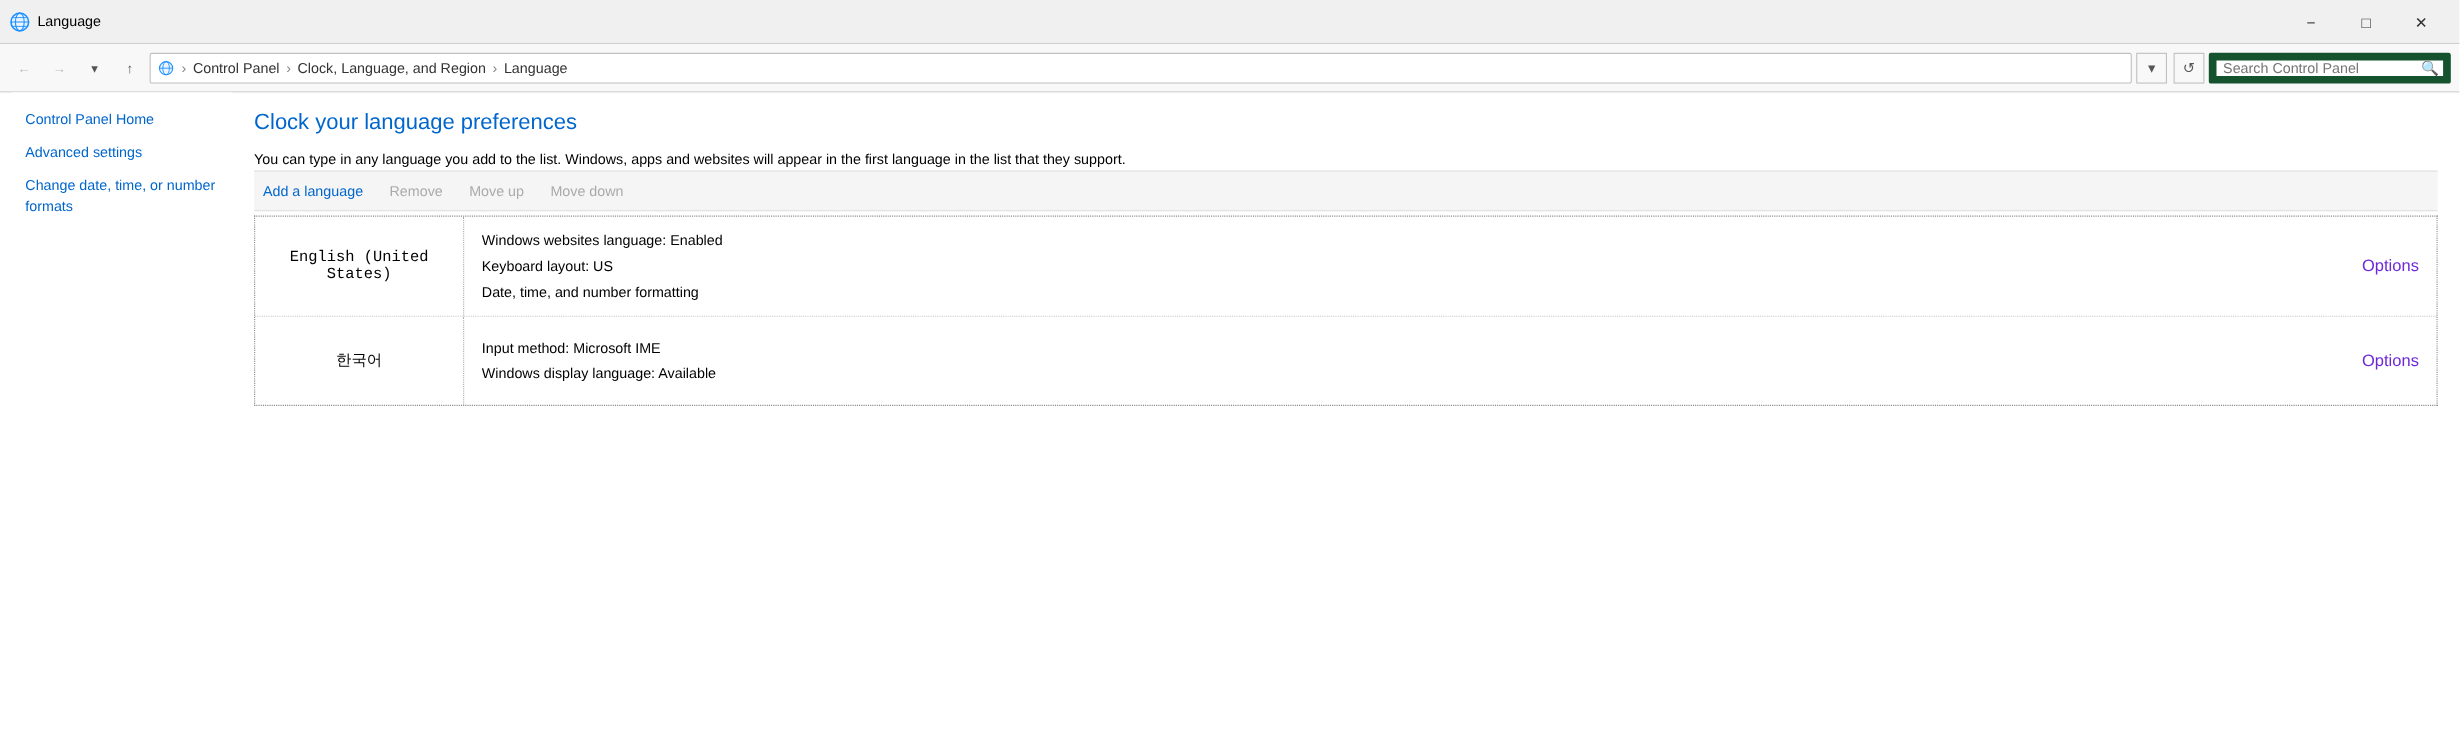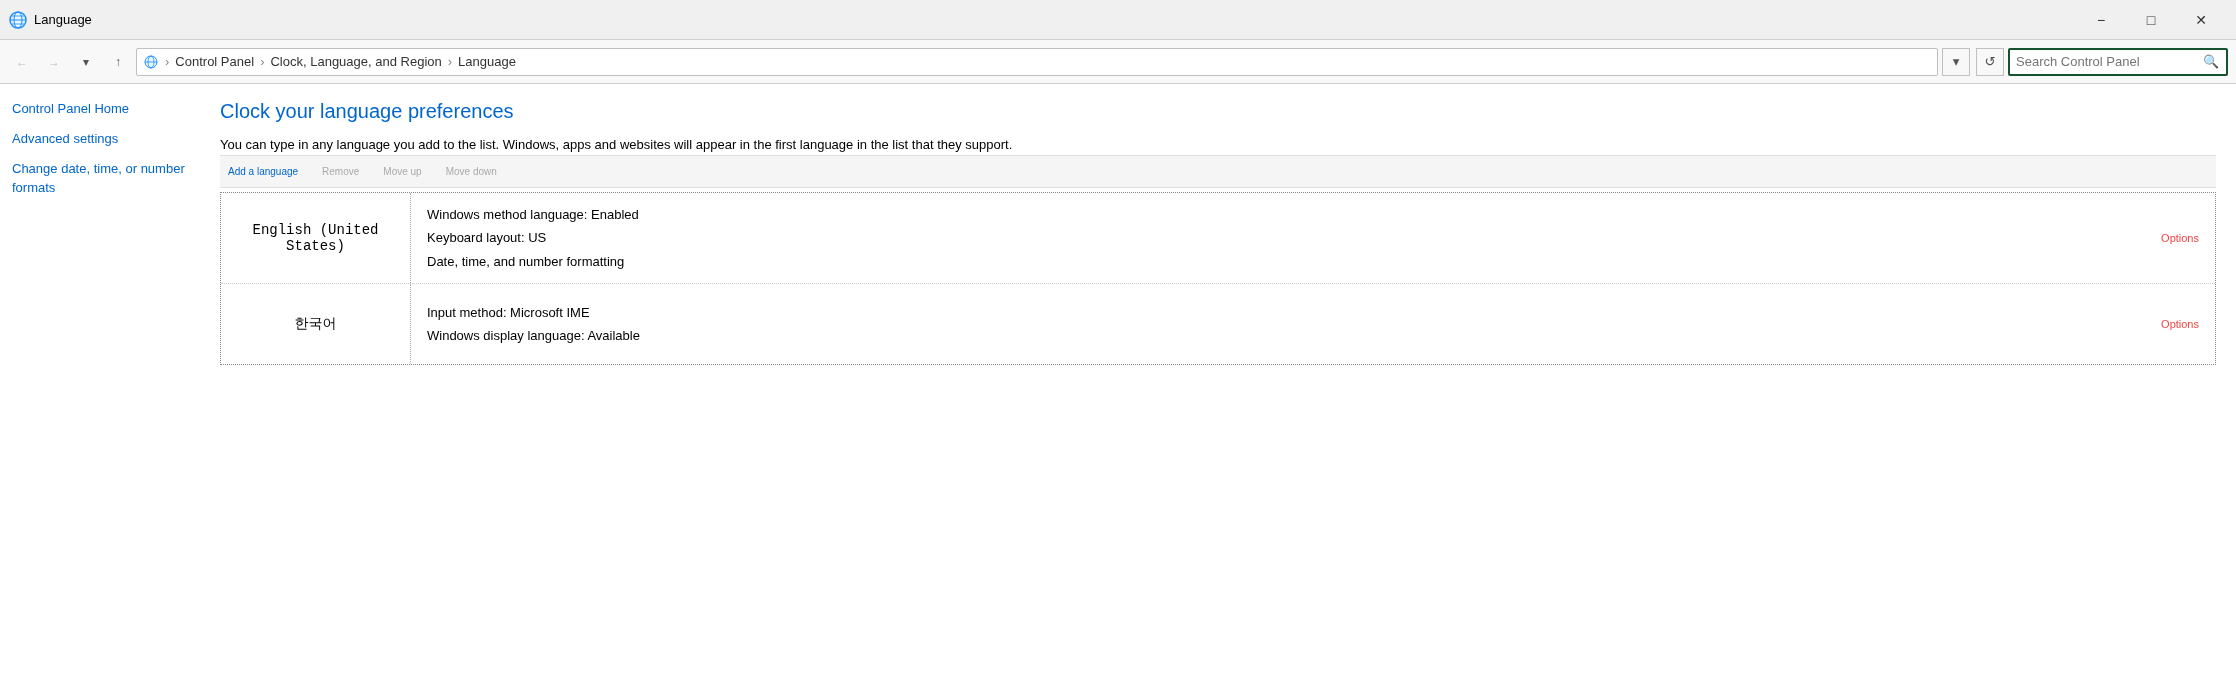--- a/index.html
+++ b/index.html
@@ -113,21 +113,21 @@
       border: 1px solid #c0c0c0;
       cursor: pointer;
       color: #555;
       margin-left: 2px;
     }
     .search-box {
       display: flex;
       align-items: center;
       height: 28px;
       background: #fff;
-      border: 2px solid #14532d;
+      border: 7px solid #14532d;
       border-radius: 2px;
       width: 220px;
       padding: 0 6px;
       gap: 4px;
     }
     .search-input {
       border: none;
       outline: none;
       flex: 1;
       font-size: 13px;
@@ -137,20 +137,21 @@
     .search-icon-btn {
       color: #666;
       font-size: 13px;
       cursor: pointer;
     }
 
     
     .main-layout {
       display: flex;
       height: calc(684px - 40px - 44px);
+      padding-left: 11px;
     }
 
     
     .sidebar {
       width: 200px;
       padding: 16px 0 16px 12px;
       background: #fff;
       flex-shrink: 0;
     }
     .sidebar-link {
@@ -190,21 +191,21 @@
       border-top: 1px solid #e0e0e0;
       border-bottom: 1px solid #e0e0e0;
       margin-bottom: 0;
       background: #f5f5f5;
       padding-left: 4px;
     }
     .toolbar-btn {
       background: transparent;
       border: none;
       cursor: pointer;
-      font-size: 10px;
+      font-size: 13px;
       padding: 2px 4px;
     }
     .toolbar-btn.primary {
       color: #0066cc;
       font-weight: normal;
     }
     .toolbar-btn.secondary {
       color: #aaa;
     }
 
@@ -247,23 +248,23 @@
       line-height: 1.5;
     }
     .lang-options {
       padding: 12px 16px;
       display: flex;
       align-items: center;
       justify-content: flex-end;
       min-width: 80px;
     }
     .options-link {
-      color: #ef4444;
+      color: #6d28d9;
       text-decoration: none;
-      font-size: 11px;
+      font-size: 15px;
       cursor: pointer;
     }
   </style>
 </head>
 <body>
 
 <div class="title-bar">
   <div class="title-bar-left">
 
     <svg class="title-bar-icon" viewBox="0 0 20 20" fill="none" xmlns="http://www.w3.org/2000/svg">
@@ -329,21 +330,21 @@
       <button class="toolbar-btn secondary">Remove</button>
       <button class="toolbar-btn secondary">Move up</button>
       <button class="toolbar-btn secondary">Move down</button>
     </div>
 
     <div class="lang-list">
 
       <div class="lang-item">
         <div class="lang-name-box">English (United States)</div>
         <div class="lang-details">
-          <span class="lang-detail-text">Windows method language: Enabled</span>
+          <span class="lang-detail-text">Windows websites language: Enabled</span>
           <span class="lang-detail-text">Keyboard layout: US</span>
           <span class="lang-detail-text">Date, time, and number formatting</span>
         </div>
         <div class="lang-options">
           <a class="options-link">Options</a>
         </div>
       </div>
 
       <div class="lang-item">
         <div class="lang-name-box">한국어</div>

